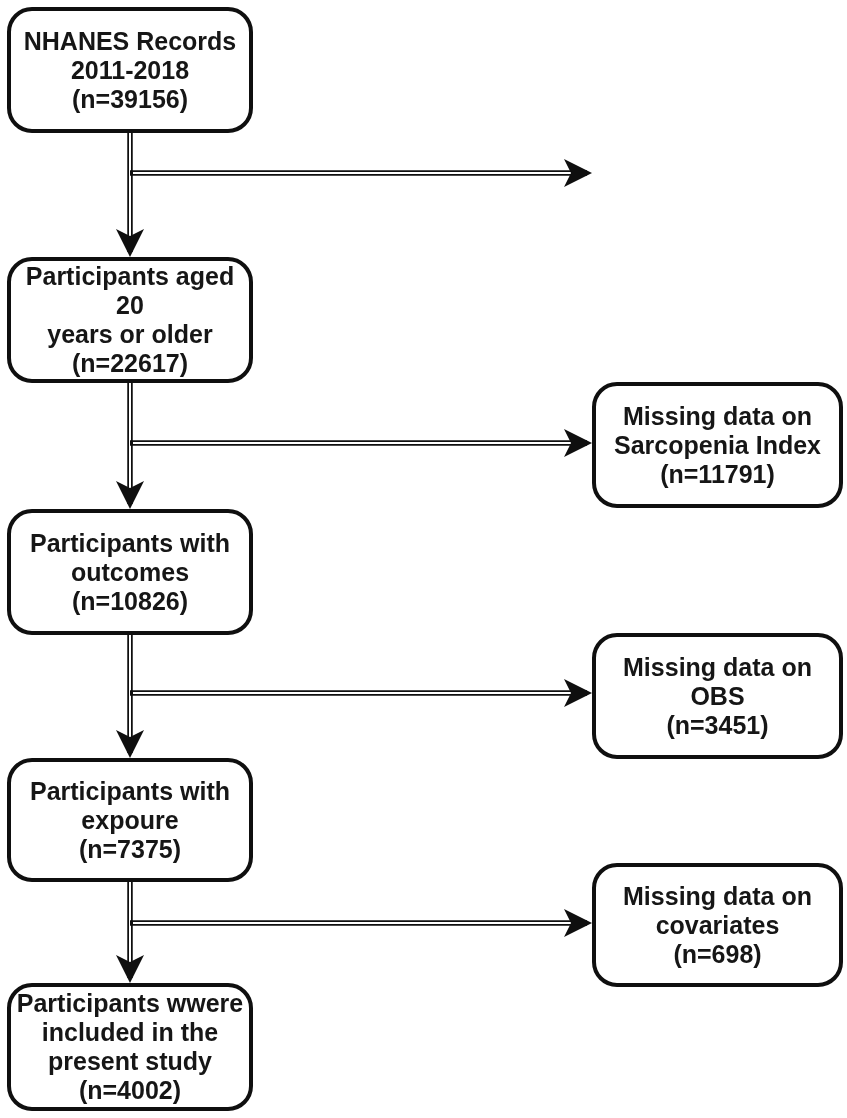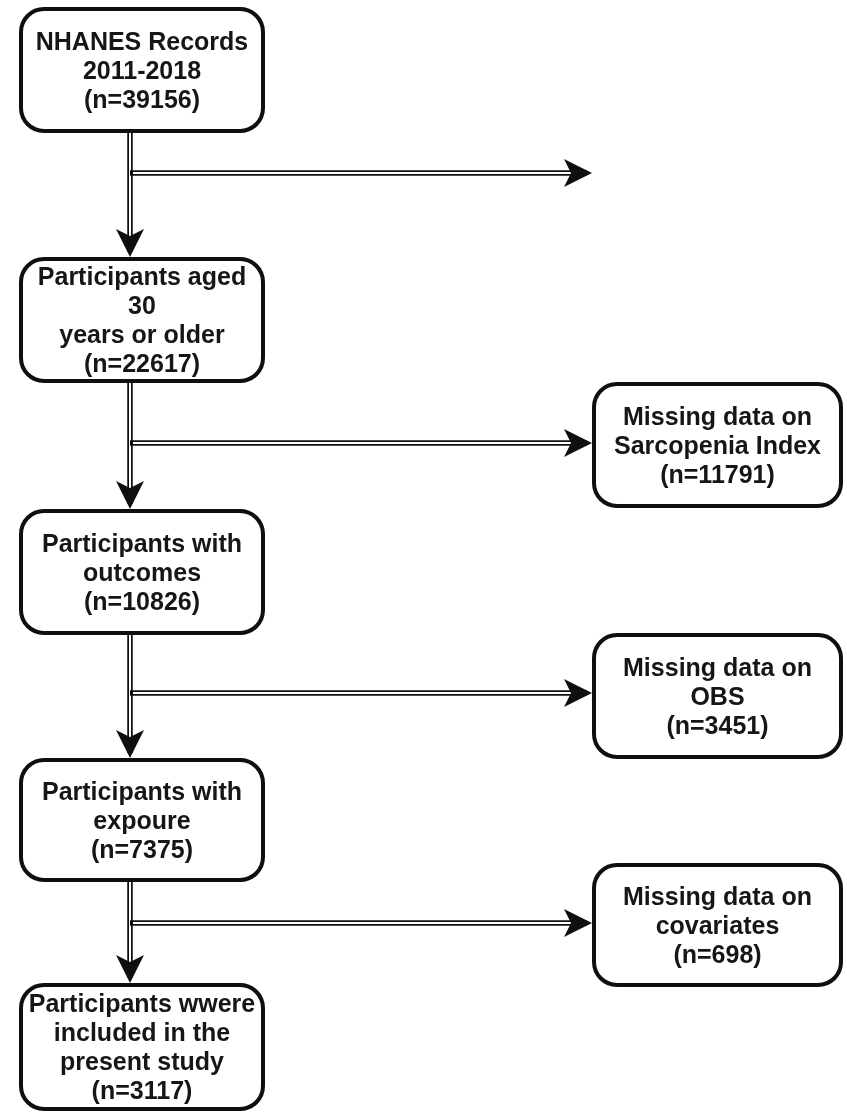--- a/index.html
+++ b/index.html
@@ -38,21 +38,21 @@
     font-size:25px;
     line-height:29px;
     color:#161616;
   }
   .fbox .lbl{
     white-space:pre-line;
     display:block;
     width:100%;
     padding:0 2px;
   }
-  .col-left{left:19px;width:246px;}
+  .col-left{left:7px;width:246px;}
   .col-right{left:592px;width:251px;}
   .b-l1{top:7px;height:126px;}
   .b-l2{top:257px;height:126px;}
   .b-l3{top:509px;height:126px;}
   .b-l4{top:758px;height:124px;}
   .b-l5{top:983px;height:128px;}
   .b-r1{top:112px;height:123px;}
   .b-r2{top:382px;height:126px;}
   .b-r3{top:633px;height:126px;}
   .b-r4{top:863px;height:124px;}
@@ -106,39 +106,39 @@
       <polygon class="ah" points="592,923 564,909 571,923 564,937"></polygon>
     </g>
   </svg>
 
   <div class="fbox col-left b-l1">
     <span class="lbl">NHANES Records
 2011-2018
 (n=39156)</span>
   </div>
   <div class="fbox col-left b-l2">
-    <span class="lbl">Participants aged 30
+    <span class="lbl">Participants aged 20
 years or older
 (n=22617)</span>
   </div>
   <div class="fbox col-left b-l3">
     <span class="lbl">Participants with
 outcomes
 (n=10826)</span>
   </div>
   <div class="fbox col-left b-l4">
     <span class="lbl">Participants with
 expoure
 (n=7375)</span>
   </div>
   <div class="fbox col-left b-l5">
     <span class="lbl">Participants wwere
 included in the
 present study
-(n=3117)</span>
+(n=4002)</span>
   </div>
 
   <div class="fbox col-right b-r2">
     <span class="lbl">Missing data on
 Sarcopenia Index
 (n=11791)</span>
   </div>
   <div class="fbox col-right b-r3">
     <span class="lbl">Missing data on
 OBS

